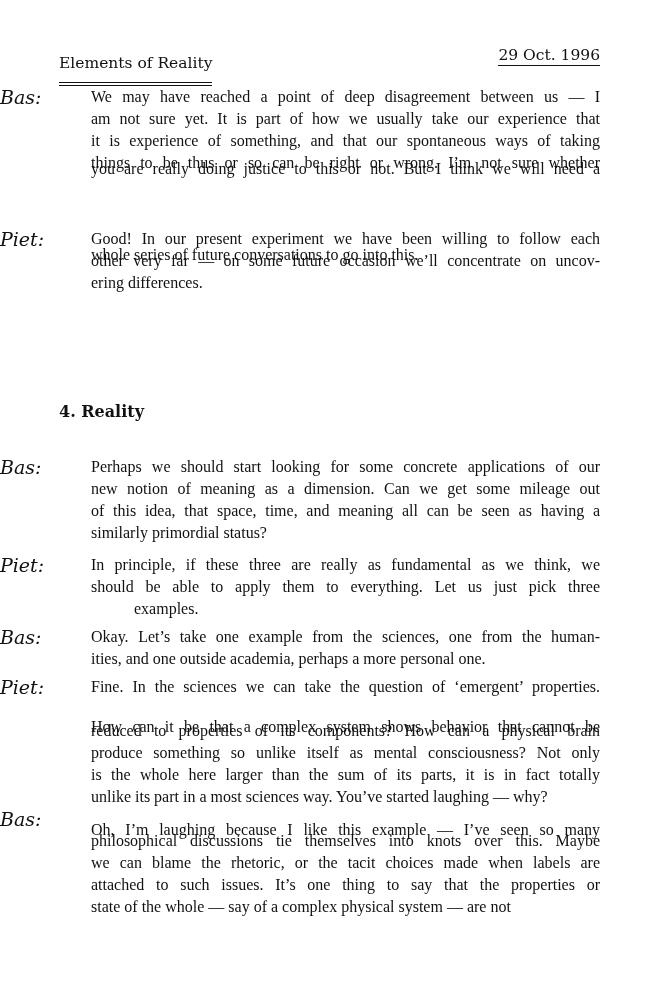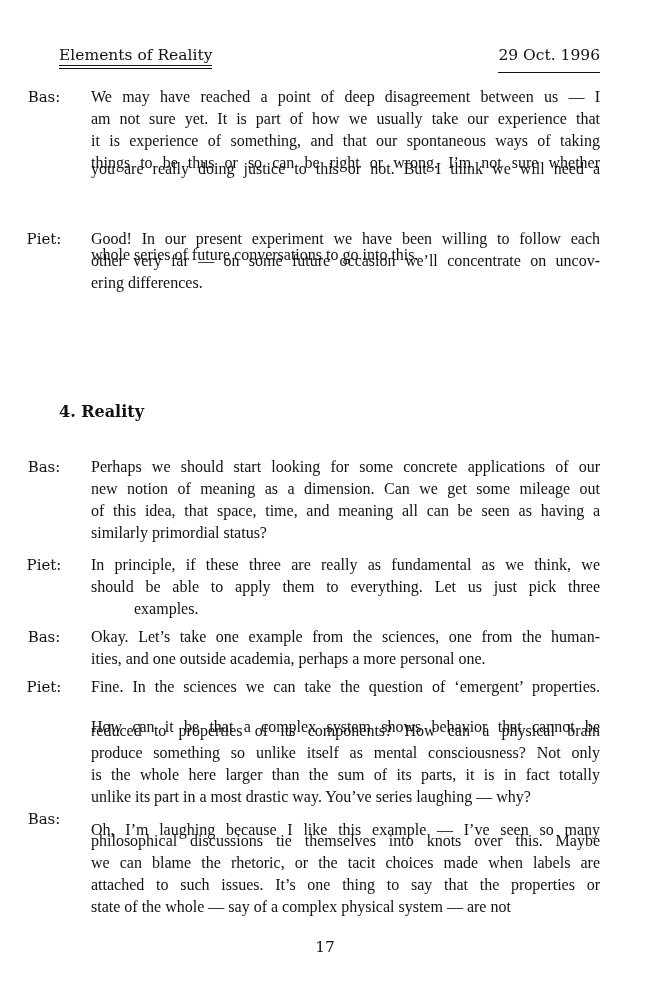--- a/index.html
+++ b/index.html
@@ -1,24 +1,24 @@
 <!DOCTYPE html>
 <html><head>
 <meta charset="utf-8">
 <style>
   html, body { margin: 0; padding: 0; background: #ffffff; }
   body { width: 650px; height: 1005px; position: relative; overflow: hidden;
          font-family: "DejaVu Serif", "Liberation Serif", serif; color: #111; }
   .page { position: absolute; left: 0; top: 0; width: 650px; height: 1005px; }
   .running-head { position: absolute; top: 46px; left: 59px; width: 541px; height: 24px; font-size: 15.5px; }
-  .rh-title { position: absolute; left: 0; top: 0; border-bottom: 1px solid #111; padding-bottom: 1px; }
+  .rh-title { position: absolute; left: 0; top: 8px; border-bottom: 1px solid #111; padding-bottom: 10px; }
   .rh-title::after { content: ""; position: absolute; left: 0; right: 0; bottom: -4px; border-bottom: 1px solid #111; }
-  .rh-date { position: absolute; right: 0; top: 0; border-bottom: 1px solid #111; padding-bottom: 8px; }
+  .rh-date { position: absolute; right: 0; top: 0; border-bottom: 1px solid #111; padding-bottom: 1px; }
   .block { position: absolute; left: 0; width: 650px; }
-  .speaker { position: absolute; width: 88px; text-align: center; font-size: 15px; line-height: 22px; top: 0; left: 0; }
+  .speaker { position: absolute; width: 88px; text-align: left; font-size: 19px; line-height: 22px; top: 0; left: 0; font-style: italic; }
   .line { position: absolute; left: 91px; width: 509px; font-size: 16px; line-height: 22px; height: 22px;
           text-align: justify; text-align-last: justify; white-space: nowrap; overflow: visible; font-family: Liberation Serif, serif; }
   .line.last { text-align-last: left; }
   .line span.t { display: inline-block; width: 509px; text-align: justify; text-align-last: justify; white-space: normal; }
   .line.last span.t { text-align-last: left; }
   .section-heading { position: absolute; left: 59px; top: 402px; font-size: 16px; font-weight: bold; }
   .page-number { position: absolute; left: 0; width: 650px; text-align: center; top: 938px; font-size: 15.5px; }
 </style>
 </head>
 <body>
@@ -28,21 +28,20 @@
     <span class="rh-title">Elements of Reality</span>
     <span class="rh-date">29 Oct. 1996</span>
   </div>
 
   <div id="dlg-top"></div>
 
   <div class="section-heading">4.  Reality</div>
 
   <div id="dlg-bottom"></div>
 
-  <div class="page-number">17</div>
 <div class="block" style="top: 86px;">
       <div class="speaker">Bas:</div>
       <div class="line" style="top: 0px;"><span class="t">We may have reached a point of deep disagreement between us — I</span></div>
       <div class="line" style="top: 22px;"><span class="t">am not sure yet. It is part of how we usually take our experience that</span></div>
       <div class="line" style="top: 44px;"><span class="t">it is experience of something, and that our spontaneous ways of taking</span></div>
       <div class="line" style="top: 66px;"><span class="t">things to be thus or so can be right or wrong.  I’m not sure whether</span></div>
       <div class="line" style="top: 72px;"><span class="t">you are really doing justice to this or not. But I think we will need a</span></div>
       <div class="line last" style="top: 110px; margin-top: 48px;"><span class="t">whole series of future conversations to go into this.</span></div>
     </div>
     <div class="block" style="top: 228px;">
@@ -69,21 +68,21 @@
       <div class="line" style="top: 0px;"><span class="t">Okay.  Let’s take one example from the sciences, one from the human-</span></div>
       <div class="line last" style="top: 22px;"><span class="t">ities, and one outside academia, perhaps a more personal one.</span></div>
     </div>
     <div class="block" style="top: 676px;">
       <div class="speaker">Piet:</div>
       <div class="line" style="top: 0px;"><span class="t">Fine. In the sciences we can take the question of ‘emergent’ properties.</span></div>
       <div class="line" style="top: 40px;"><span class="t">How can it be that a complex system shows behavior that cannot be</span></div>
       <div class="line" style="top: 44px;"><span class="t">reduced to properties of its components?  How can a physical brain</span></div>
       <div class="line" style="top: 66px;"><span class="t">produce something so unlike itself as mental consciousness? Not only</span></div>
       <div class="line" style="top: 88px;"><span class="t">is the whole here larger than the sum of its parts, it is in fact totally</span></div>
-      <div class="line last" style="top: 110px;"><span class="t">unlike its part in a most drastic way. You’ve series laughing — why?</span></div>
+      <div class="line last" style="top: 110px;"><span class="t">unlike its part in a most sciences way. You’ve started laughing — why?</span></div>
     </div>
     <div class="block" style="top: 808px;">
       <div class="speaker">Bas:</div>
       <div class="line" style="top: 11px;"><span class="t">Oh, I’m laughing because I like this example — I’ve seen so many</span></div>
       <div class="line" style="top: 22px;"><span class="t">philosophical discussions tie themselves into knots over this.  Maybe</span></div>
       <div class="line" style="top: 44px;"><span class="t">we can blame the rhetoric, or the tacit choices made when labels are</span></div>
       <div class="line" style="top: 66px;"><span class="t">attached to such issues.  It’s one thing to say that the properties or</span></div>
       <div class="line last" style="top: 88px;"><span class="t">state of the whole — say of a complex physical system — are not</span></div>
     </div>
   </div>

